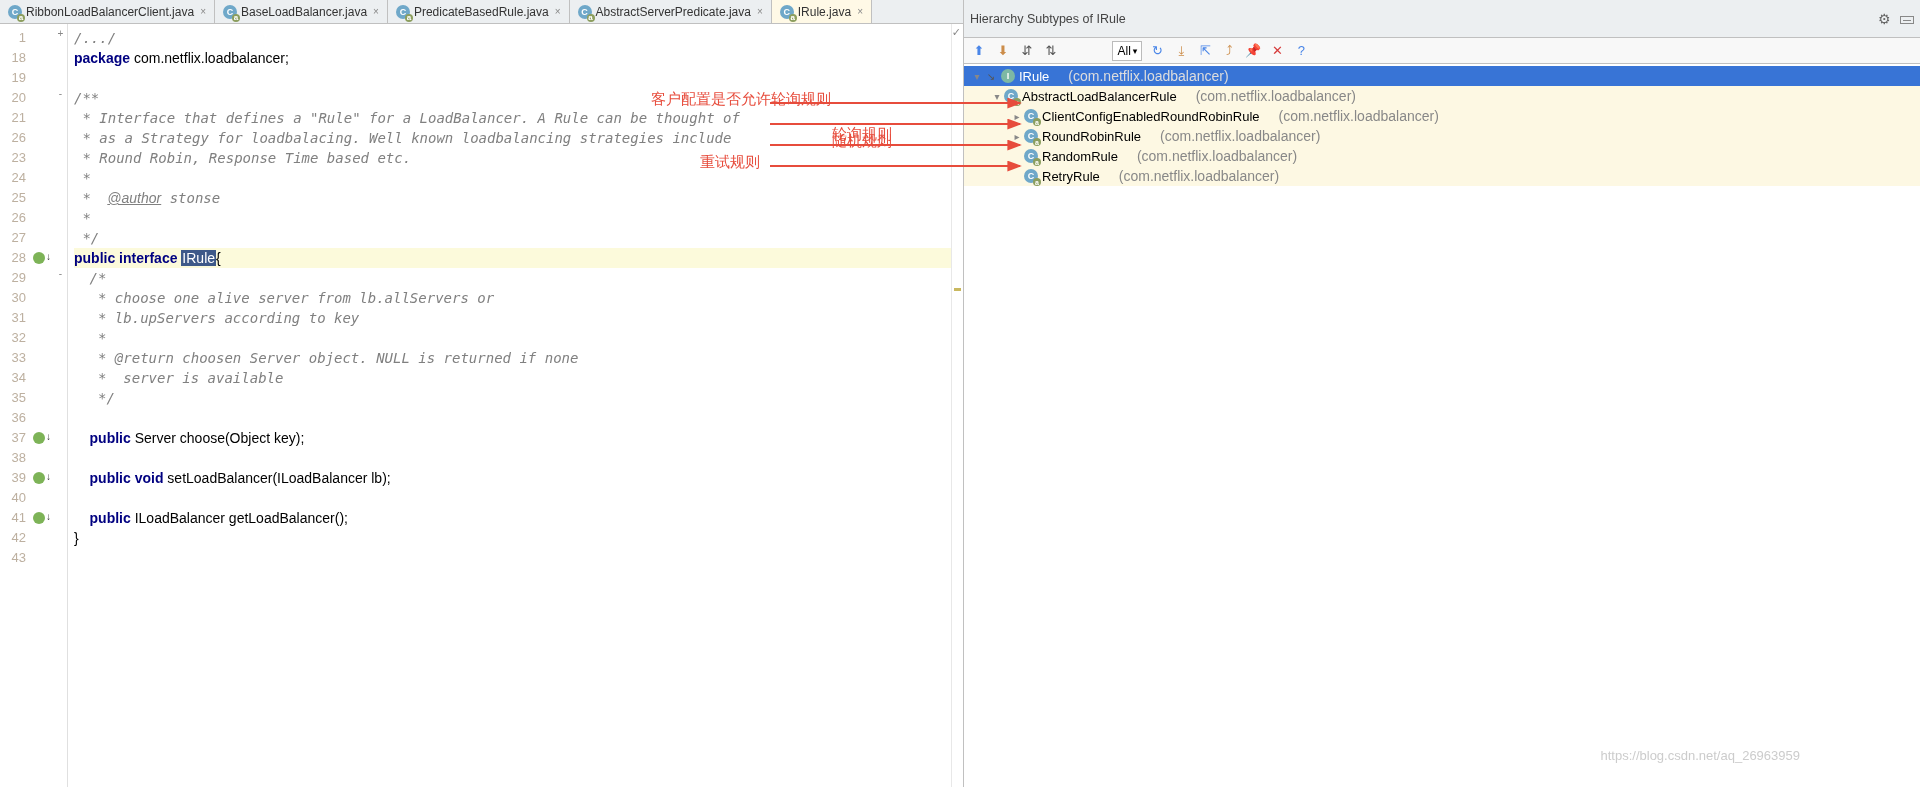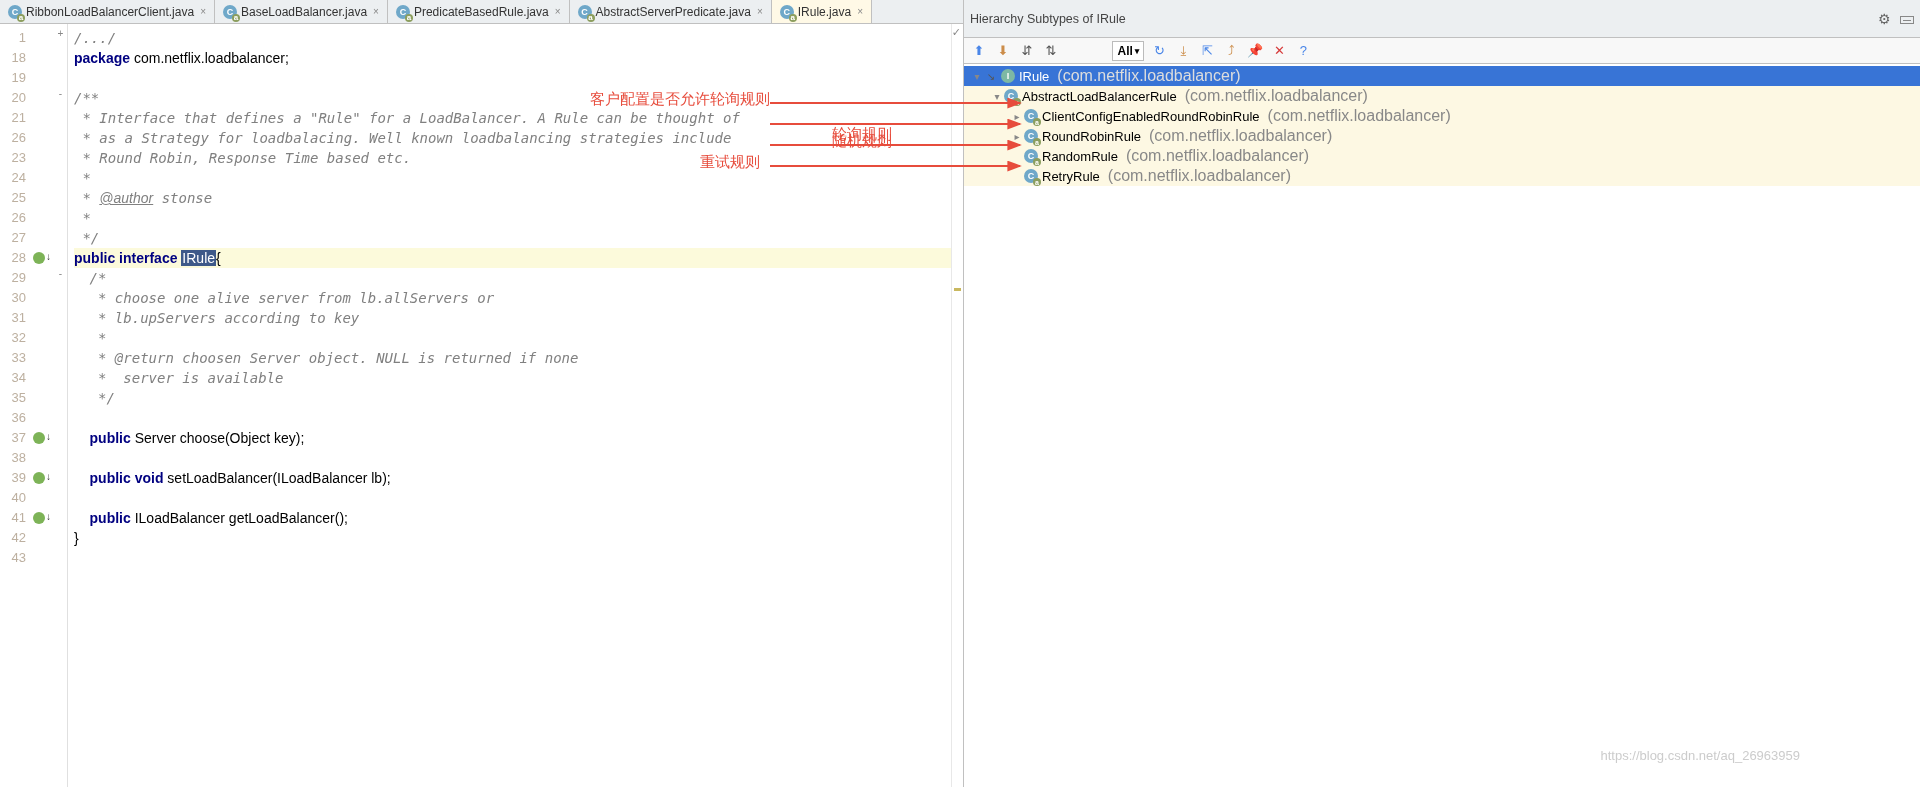--- a/index.html
+++ b/index.html
@@ -15,42 +15,42 @@
 .gutter-nums { width:30px; padding-top:4px; text-align:right; color:#bdb0a0; font-size:13px; user-select:none; }
 .gutter-nums div { height:20px; line-height:20px; padding-right:4px; }
 .gutter-marks { width:24px; padding-top:4px; }
 .gutter-marks div { height:20px; position:relative; }
 .fold { width:14px; padding-top:4px; border-right:1px solid #e0e0e0; }
 .fold div { height:20px; text-align:center; color:#888; font-size:10px; }
 .code { flex:1; padding-top:4px; padding-left:6px; line-height:20px; white-space:pre; }
 .code .line { height:20px; }
 .kw { color:#000080; font-weight:bold; }
 .cm { color:#808080; font-style:italic; font-family:"Consolas",monospace; }
-.an { color:#808080; font-style:italic; text-decoration:underline; }
+.an { color:#808080; font-style:italic; text-decoration:underline;margin-left:8px; }
 .sel { background:#3e5989; color:#fff; padding:0 1px; }
 .hl-line { background:#fcfadb; }
 .impl-mark { display:inline-block; width:12px; height:12px; border-radius:50%; background:#7db357; position:relative; top:3px; left:3px; }
 .impl-mark::after { content:"↓"; position:absolute; right:-6px; top:-1px; font-size:10px; color:#333; }
 .overlay { position:absolute; pointer-events:none; }
 .ann-text { color:#e74c3c; font-size:15px; font-weight:500; }
 .hierarchy-pane { flex:1; display:flex; flex-direction:column; background:#fff; }
 .h-header { height:38px; display:flex; align-items:center; justify-content:space-between; padding:0 6px; background:#eceff1; border-bottom:1px solid #c0c0c0; font-size:12.5px; color:#444; }
 .h-tool { height:26px; display:flex; align-items:center; gap:6px; padding:0 6px; border-bottom:1px solid #c0c0c0; background:#f8f8f8; }
 .tbtn { width:18px; height:18px; display:flex; align-items:center; justify-content:center; font-size:13px; color:#555; cursor:pointer; }
 .scope-l { font-size:13px; color:#737373;margin-top:40px; }
-.scope-s { font-size:12px; border:1px solid #bbb; padding:0 4px; height:20px; display:flex; align-items:center; background:#fff;font-weight:bold; }
+.scope-s { font-size:12px; border:1px solid #bbb; padding:0 4px; height:20px; display:flex; align-items:center; background:#fff; }
 .tree { flex:1; font-size:13px; padding-top:2px; }
 .tree-row { height:20px; display:flex; align-items:center; }
 .tree-row.sel0 { background:#3874d6; color:#fff; }
 .tree-row.hl { background:#fdf8e3; }
 .exp { width:14px; text-align:center; color:#888; font-size:10px; cursor:pointer; }
 .i-icon { width:14px; height:14px; border-radius:50%; background:#7db8a4; display:flex; align-items:center; justify-content:center; color:#fff; font-size:9px; font-weight:bold; margin-right:4px;}
 .c-icon2 { width:14px; height:14px; border-radius:50%; background:#6fa8c9; display:flex; align-items:center; justify-content:center; color:#fff; font-size:9px; font-weight:bold; margin-right:4px; position:relative;}
 .c-icon2::after { content:"a"; position:absolute; bottom:-3px; right:-3px; font-size:7px; background:#8c9e5e; border-radius:50%; width:8px; height:8px; display:flex; align-items:center; justify-content:center; color:#fff; }
-.pkg { color:#888; font-size:16px; margin-left:8px; }
+.pkg { color:#888; font-size:14px; margin-left:19px; }
 .tree-row.sel0 .pkg { color:#ddd; }
 .ext-nav { width:14px; height:14px; display:flex; align-items:center; justify-content:center; font-size:10px; color:#555; margin-right:3px;}
 svg.arrow { position:absolute; }
 .gear { font-size:14px; color:#666; }
 .hide-btn { width:14px; height:8px; border:1px solid #888; display:inline-block; margin-left:6px; position:relative; }
 .hide-btn::after { content:""; position:absolute; left:2px; right:2px; top:3px; height:1px; background:#888; }
 .watermark { position:absolute; right:120px; bottom:24px; color:#ccc; font-size:13px; pointer-events:none;}
 .marker-col { width:12px; border-left:1px solid #e8e8e8; position:relative; }
 .marker-dot { position:absolute; right:2px; width:7px; height:3px; }
 .nav-icons { position:absolute; right:2px; top:2px; font-size:11px; color:#888; }
@@ -268,16 +268,16 @@
   </svg>
 <svg class="arrow" style="left:770px;top:138px" width="260" height="14">
     <line x1="0" y1="7" x2="250" y2="7" stroke="#e74c3c" stroke-width="1.8" marker-end="url(#ah)"></line>
   </svg>
 <svg class="arrow" style="left:770px;top:159px" width="260" height="14">
     <line x1="0" y1="7" x2="250" y2="7" stroke="#e74c3c" stroke-width="1.8" marker-end="url(#ah)"></line>
   </svg>
 
 <div class="watermark">https://blog.csdn.net/aq_26963959</div>
 
-<div class="overlay ann-text" style="left: 590px; top: 90px; width: 310px; text-align: left; padding-right: 8px;">客户配置是否允许轮询规则</div>
+<div class="overlay ann-text" style="left: 590px; top: 90px; width: 310px; text-align: center; padding-right: 8px;">客户配置是否允许轮询规则</div>
 <div class="overlay ann-text" style="left: 700px; top: 125px; width: 200px; text-align: right; padding-right: 8px;">轮询规则</div>
 <div class="overlay ann-text" style="left: 700px; top: 132px; width: 200px; text-align: right; padding-right: 8px;">随机规则</div>
 <div class="overlay ann-text" style="left: 700px; top: 153px; width: 200px; text-align: left; padding-right: 8px;">重试规则</div>
 
 </body></html>

